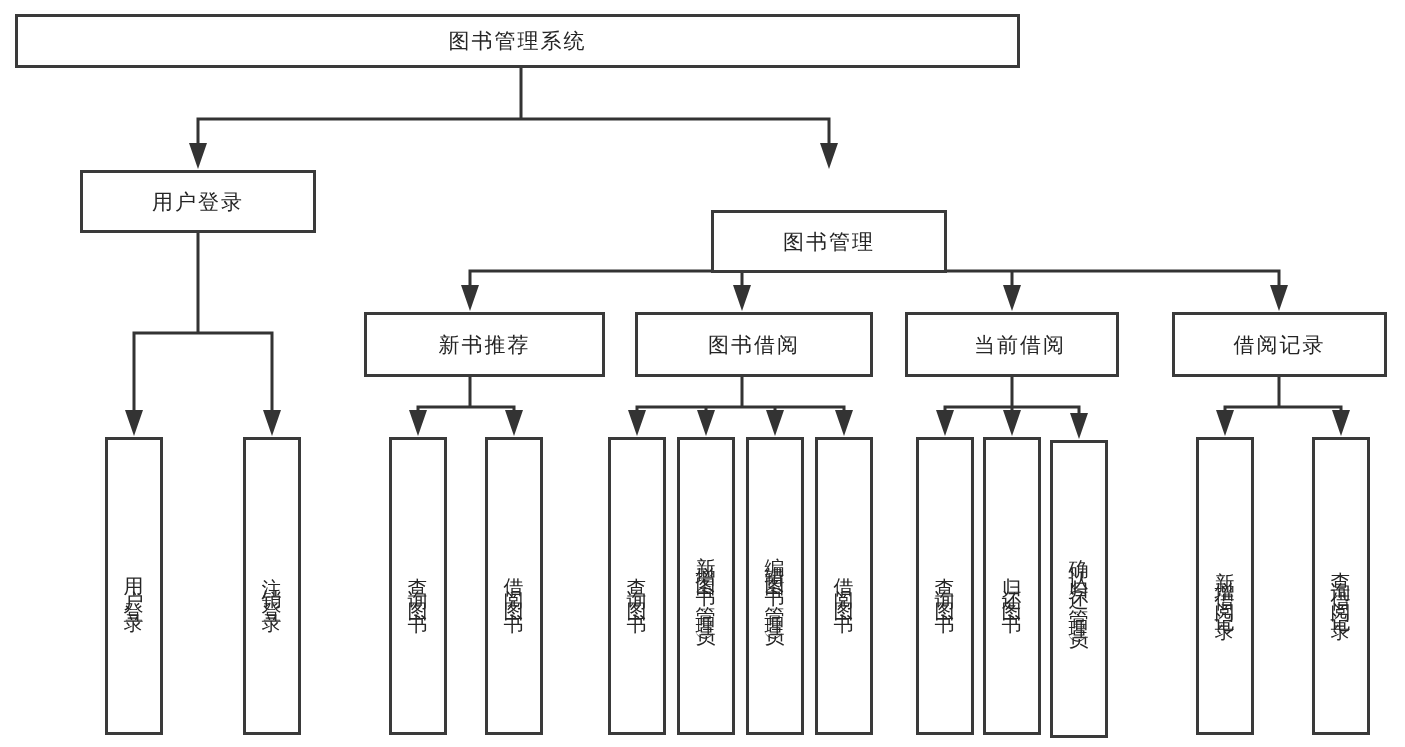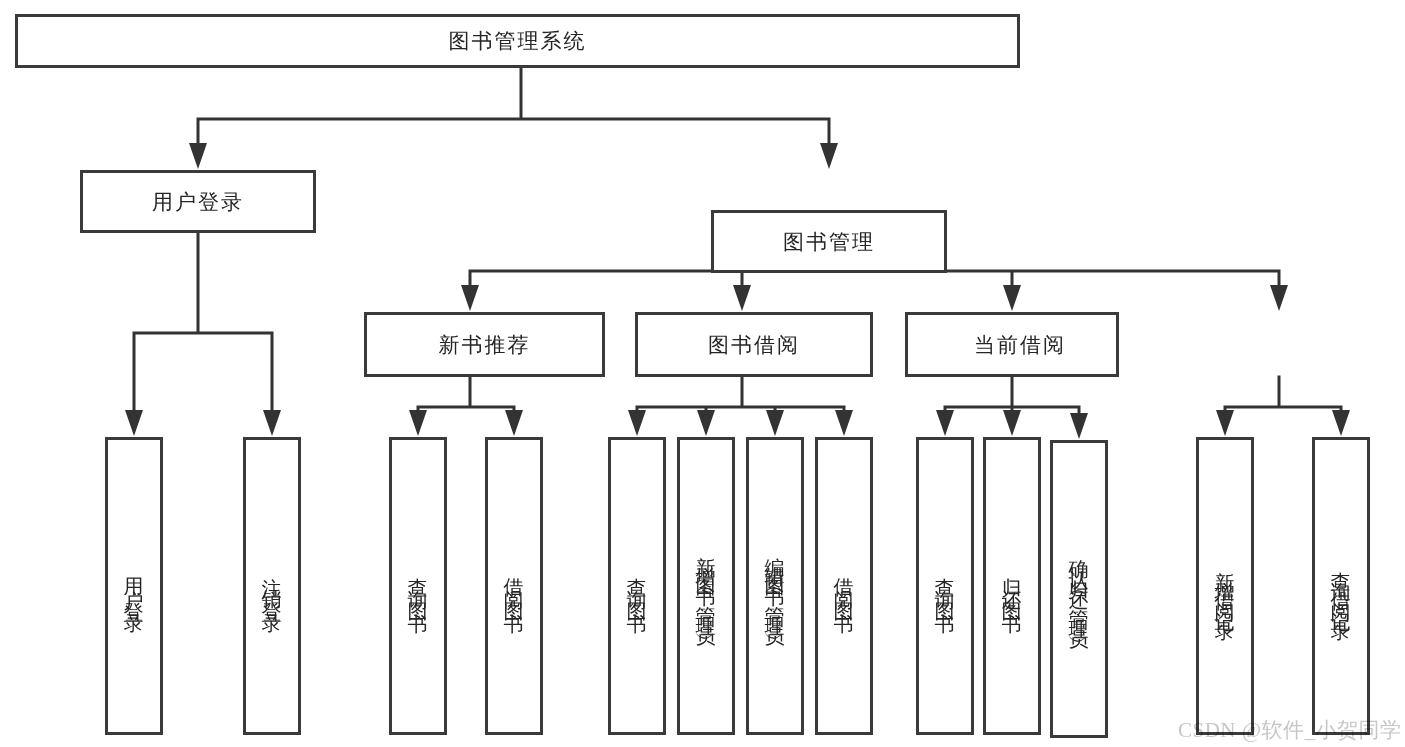--- a/index.html
+++ b/index.html
@@ -108,20 +108,23 @@
 
   <div class="hbox" style="left:364px;top:312px;width:241px;height:65px;">
     <span>新书推荐</span>
   </div>
   <div class="hbox" style="left:635px;top:312px;width:238px;height:65px;">
     <span>图书借阅</span>
   </div>
   <div class="hbox" style="left:905px;top:312px;width:214px;height:65px;padding-left:16px;">
     <span>当前借阅</span>
   </div>
+  <div class="hbox" style="left:1172px;top:312px;width:215px;height:65px;">
+    <span>借阅记录</span>
+  </div>
 
   <div class="leaf" style="left:105px;">
     <span>用户登录</span>
   </div>
   <div class="leaf" style="left:243px;">
     <span>注销登录</span>
   </div>
 
   <div class="leaf" style="left:389px;">
     <span>查询图书</span>
@@ -153,15 +156,14 @@
     <span>确认归还（管理员）</span>
   </div>
 
   <div class="leaf long" style="left:1196px;">
     <span>新增借阅记录</span>
   </div>
   <div class="leaf long" style="left:1312px;">
     <span>查询借阅记录</span>
   </div>
 
-  <div class="watermark">CSDN @软件_小贺同学</div>
 
 </div>
 
 </body></html>

